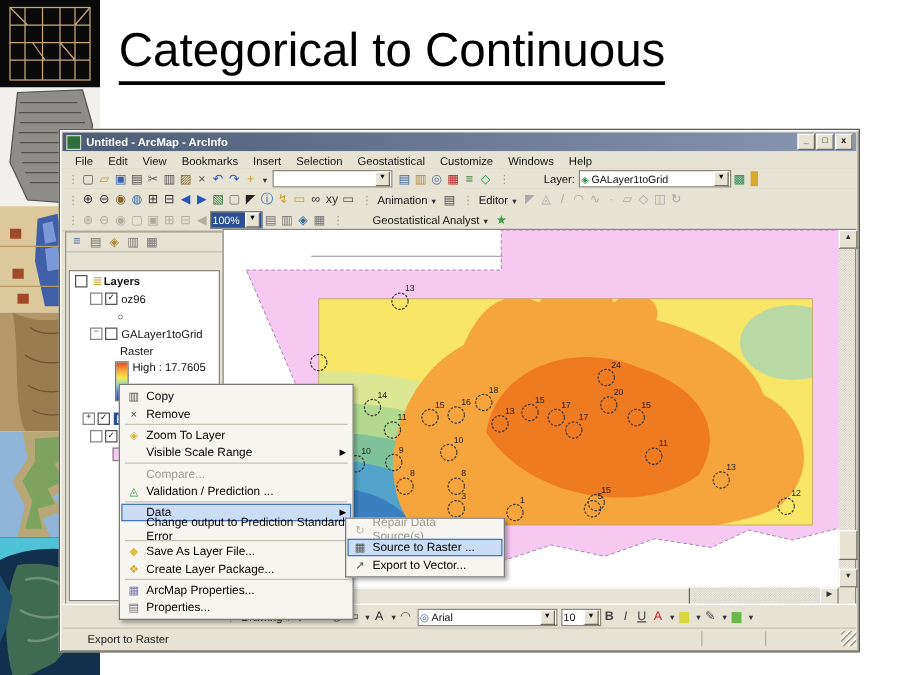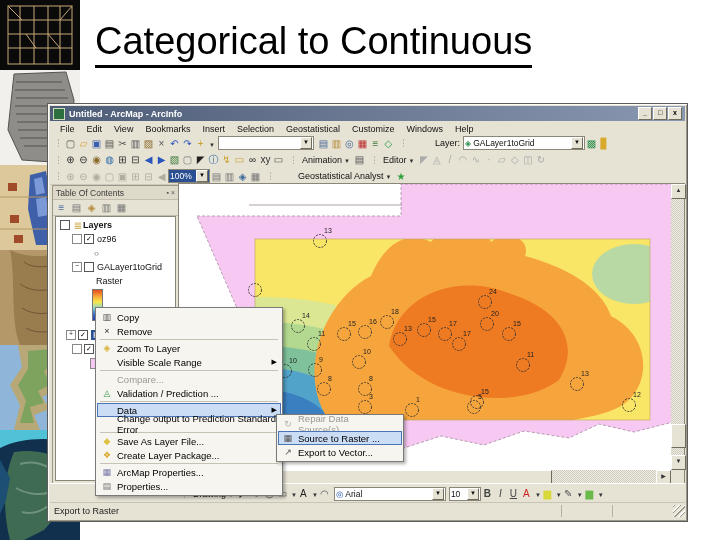--- a/index.html
+++ b/index.html
@@ -218,24 +218,20 @@
           <span class="arrow" style="color:#000;">▼</span>
         </span>
       <span id="layout-icons-right"><span class="ticon" style="color: rgb(119, 119, 119);">▤</span><span class="ticon" style="color: rgb(119, 119, 119);">▥</span><span class="ticon" style="color: rgb(58, 106, 154);">◈</span><span class="ticon" style="color: rgb(119, 119, 119);">▦</span></span>
       <span class="grip">⋮</span>
       <span class="tlabel" style="margin-left:22px;">
         <span>Geostatistical Analyst</span><span class="dd">▼</span></span>
       <span class="ticon" style="color:#2f9f3e;">★</span>
     </div>
 
     <div class="toc">
-      <div class="toc-head">
-        <span>Table Of Contents</span>
-        <span class="hb">▪ ×</span>
-      </div>
       <div class="toc-tools" id="toc-tools">
           <span class="ticon" style="color: rgb(74, 106, 154);">≡</span>
           <span class="ticon" style="color: rgb(119, 119, 119);">▤</span>
           <span class="ticon" style="color: rgb(181, 138, 58);">◈</span>
           <span class="ticon" style="color: rgb(119, 119, 119);">▥</span>
           <span class="ticon" style="color: rgb(119, 119, 119);">▦</span>
         </div>
       <div class="toc-tree">
         <div class="trow" style="padding-left:4px;">
           <span class="cb"></span>
@@ -254,20 +250,24 @@
           <span class="exp">−</span>
           <span class="cb"></span>
           <span>GALayer1toGrid</span>
           </div>
         <div class="trow" style="padding-left:40px;">
           <span></span>
             <span>Raster</span>
           </div>
         <div style="display:flex;padding-left:36px;margin-top:2px;">
           <span class="ramp"></span>
+          <span style="display:flex;flex-direction:column;justify-content:space-between;height:32px;margin-left:3px;">
+            <span>High : 17.7605</span>
+            <span>Low : 8.34127</span>
+          </span>
         </div>
         <div class="trow" style="padding-left:10px;margin-top:8px;">
           <span class="exp">+</span>
           <span class="cb">✓</span>
           <span class="sel">Krig</span>
           </div>
         <div class="trow" style="padding-left:16px;">
           <span class="exp"> </span>
           <span class="cb">✓</span>
           <span>Iso</span>
@@ -383,21 +383,21 @@
         <span>10</span>
           <span class="arrow">▼</span>
         </span>
       <span class="ticon" style="font-weight:bold;">B</span>
       <span class="ticon" style="font-style:italic;">I</span>
       <span class="ticon" style="text-decoration:underline;">U</span>
       <span id="draw-icons-b"><span class="ticon" style="color: rgb(204, 34, 34);">A</span><span class="dd">▼</span><span class="ticon" style="color: rgb(216, 216, 58);">▆</span><span class="dd">▼</span><span class="ticon" style="color: rgb(85, 85, 85);">✎</span><span class="dd">▼</span><span class="ticon" style="color: rgb(106, 186, 74);">▆</span><span class="dd">▼</span></span>
     </div>
 
     <div class="statusbar">
-      <span style="margin-left:4px;">Export to Raster</span>
+      <span style="margin-left:20px;">Export to Raster</span>
       <span class="cell" style="margin-left:auto;"></span>
         <span class="cell" style="margin-left:50px;"></span>
       <span class="gripcorner" style="margin-left:60px;"></span>
     </div>
   </div>
 
   <div class="cmenu" id="cmenu">
       <div class="mi">
         <span class="ic" style="color: rgb(85, 85, 85);">▥</span>
         <span>Copy</span>

